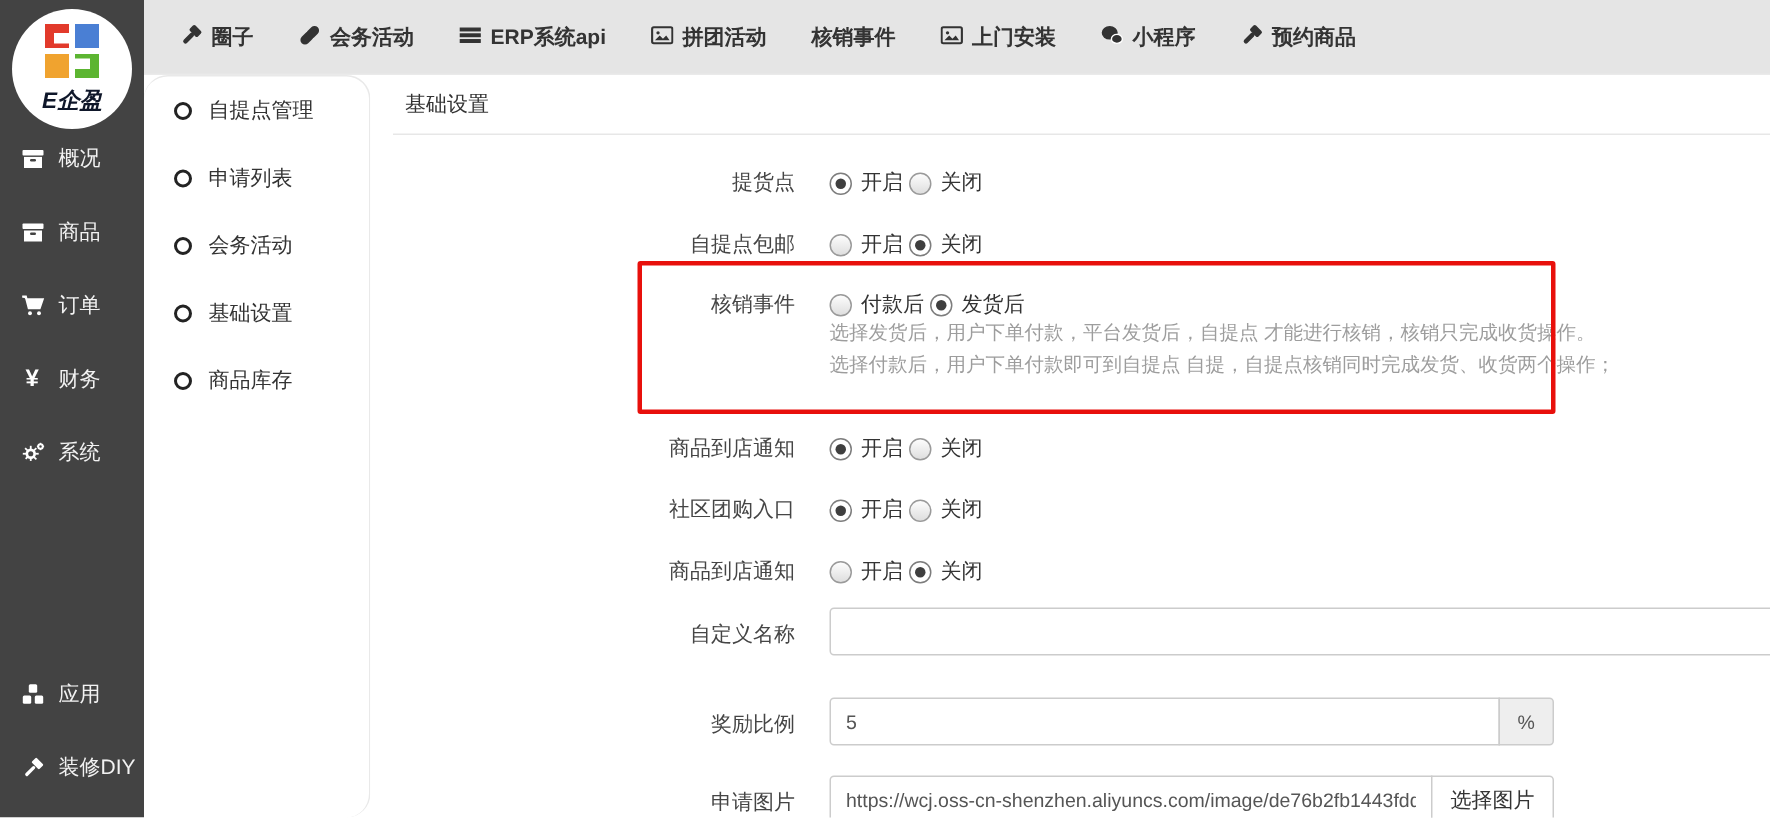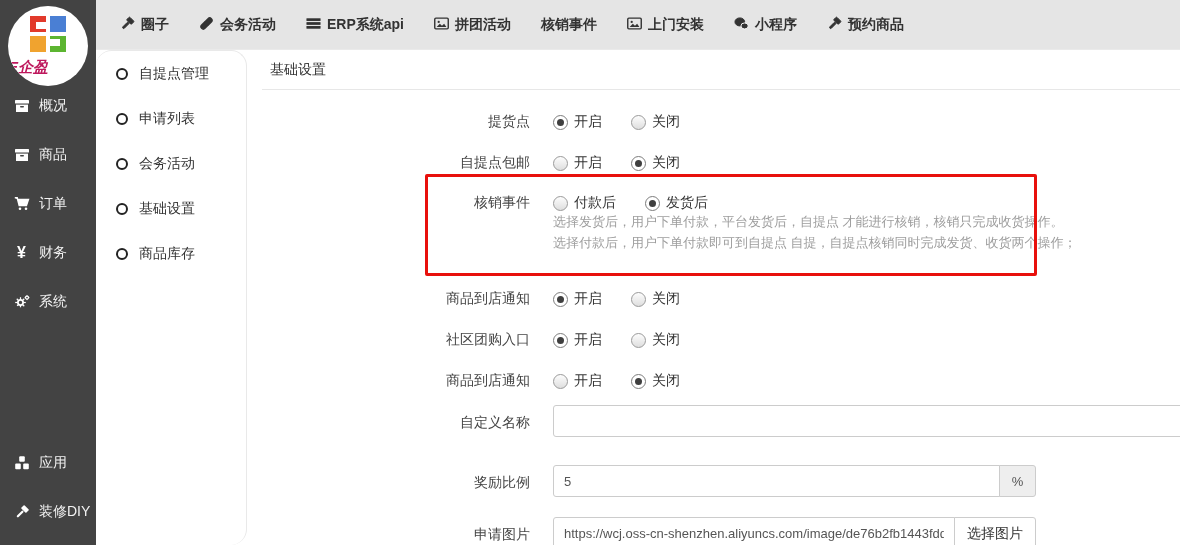--- a/index.html
+++ b/index.html
@@ -11,22 +11,22 @@
   .logo-wrap { position:absolute; top:6px; left:8px; width:80px; height:80px; border-radius:50%;
     background:#fff; overflow:hidden; }
   .logo-glyph { position:absolute; left:22px; top:10px; width:36px; height:36px; }
   .logo-glyph i { position:absolute; display:block; }
   .lg-red   { left:0;  top:0;  width:16px; height:16px; background:#e23a2b; }
   .lg-blue  { left:20px; top:0;  width:16px; height:16px; background:#4a7fd4; }
   .lg-orange{ left:0;  top:20px; width:16px; height:16px; background:#f0a32f; }
   .lg-green { left:20px; top:20px; width:16px; height:16px; background:#5cb531; }
   .lg-red::after { content:""; position:absolute; left:6px; top:6px; width:10px; height:7px; background:#fff; }
   .lg-green::after { content:""; position:absolute; left:0; top:3px; width:10px; height:7px; background:#fff; }
-  .brand-name { position:absolute; left:0; right:0; bottom:9px; 
-    font-size:15px; font-weight:bold; font-style:italic; color:#be185d;
+  .brand-name { position:absolute; left:0; right:0; bottom:9px; text-align:center;
+    font-size:15px; font-weight:bold; font-style:italic; color:#0f172a;
     text-shadow:-1px -1px 0 #fff, 1px -1px 0 #fff, -1px 1px 0 #fff, 1px 1px 0 #fff; }
   .side-menu { position:absolute; top:81px; left:0; width:104px; }
   .side-menu.bottom { top:438px; }
   .side-item { height:49px; display:flex; align-items:center; padding-left:10px;
     color:#f2f2f2; font-size:14px; cursor:pointer; }
   .side-item .ic { width:23px; display:flex; justify-content:center; align-items:center; margin-right:6px; color:#fff; }
   .side-item .ic svg { fill:#fff; }
   .yen-glyph { font-size:16px; font-weight:bold; color:#fff; font-style:normal; }
 
   
@@ -43,21 +43,21 @@
     font-size:14px; color:#333; cursor:pointer; }
   .ring { width:12px; height:12px; border:2px solid #232323; border-radius:50%; margin-right:11px; flex:none; }
 
   
   .main { position:absolute; left:247px; top:50px; width:933px; height:495px; background:#fff; }
   .main-title { position:absolute; left:23px; top:11px; font-size:14px; color:#333; }
   .title-rule { position:absolute; left:15px; right:0; top:39px; height:1px; background:#e7e7e7; }
 
   .row { position:absolute; left:0; display:flex; align-items:flex-end; height:20px; }
   .lbl { width:283px; text-align:right; font-size:14px; color:#454545; flex:none; }
-  .ctl { margin-left:23px; display:flex; align-items:center; gap:29px; }
+  .ctl { margin-left:23px; display:flex; align-items:center; gap:4px; }
   .opt { display:flex; align-items:center; gap:6px; font-size:14px; color:#333; cursor:pointer; }
   .radio { width:15px; height:15px; border-radius:50%; border:1px solid #9a9a9a;
     background:linear-gradient(#fdfdfd,#dedede); position:relative; flex:none; cursor:pointer; }
   .radio.checked { background:#fff; border-color:#7d7d7d; }
   .radio.checked::after { content:""; position:absolute; left:3px; top:3px; width:7px; height:7px;
     border-radius:50%; background:#3f3f3f; }
 
   .help { position:absolute; left:306px; top:161px; font-size:13px; color:#9d9d9d; line-height:21px; }
 
   .redbox { position:absolute; left:178px; top:124px; width:612px; height:102px;

